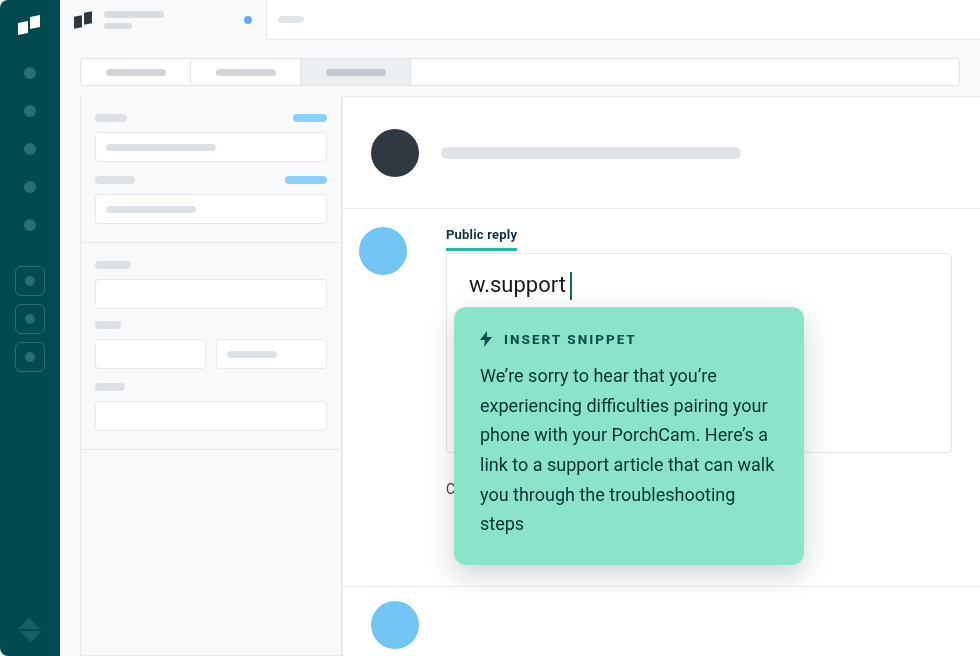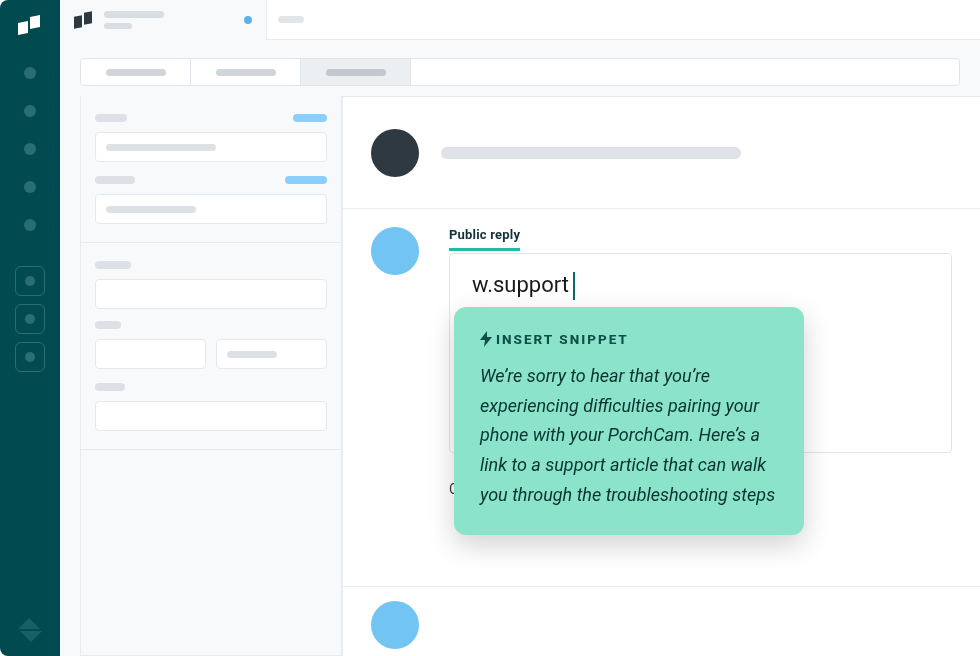--- a/index.html
+++ b/index.html
@@ -99,21 +99,21 @@
     position: absolute; left: 282px; top: 56px; right: 0; bottom: 0;
     background: #fff; border-left: 1px solid #e8ebee; border-top: 1px solid #e8ebee;
   }
   .msg-head {
     height: 112px; border-bottom: 1px solid #eceff1;
     display: flex; align-items: center; padding: 0 28px; gap: 22px;
   }
   .avatar-dark { width: 48px; height: 48px; border-radius: 50%; background: #2f3941; }
   .subject-bar { height: 12px; width: 300px; background: #dfe3e7; border-radius: 6px; }
 
-  .reply-block { padding: 18px 28px 0 28px; display: flex; gap: 30px; position: relative; }
+  .reply-block { padding: 18px 28px 0 16px; display: flex; gap: 39px; position: relative; }
   .avatar-blue { width: 48px; height: 48px; border-radius: 50%; background: #72c4f3; flex-shrink: 0; }
   .reply-col { flex: 1; }
   .reply-tab-row { display: flex; gap: 20px; margin-bottom: 2px; }
   .reply-tab {
     font-size: 13px; font-weight: 700; color: #14323e; padding-bottom: 6px;
     border-bottom: 3px solid #24b9a6; letter-spacing: .2px;
   }
   .editor {
     border: 1px solid #e1e5e9; border-radius: 4px; height: 200px;
     padding: 18px 22px; font-size: 22px; color: #1a1a1a; position: relative;
@@ -133,27 +133,27 @@
   }
   .next-strip .avatar-blue { width: 48px; height: 48px; }
 
   
   .snippet {
     position: absolute; width: 350px; background: #8be4c9;
     border-radius: 12px; padding: 24px 26px 26px 26px;
     box-shadow: 0 10px 28px rgba(0,0,0,.18);
     color: #1a1a1a; z-index: 50;
   }
-  .snippet .hdr { display: flex; align-items: center; gap: 2px; margin-bottom: 14px; }
+  .snippet .hdr { display: flex; align-items: center; gap: 10px; margin-bottom: 14px; }
   .snippet .bolt { width: 14px; height: 16px; }
   .snippet .bolt svg { display: block; }
   .snippet .title {
     font-size: 13.5px; font-weight: 800; letter-spacing: 2px; color: #0f4f49;
   }
-  .snippet .body { font-size: 18px; line-height: 1.65; color: #083331; font-style: italic; }
+  .snippet .body { font-size: 18px; line-height: 1.65; color: #083331; }
 </style>
 </head>
 <body>
 
 <div class="viewport">
 
   <div class="rail">
     <div class="logo"></div>
     <div class="dot-open">
         <div class="d"></div>

